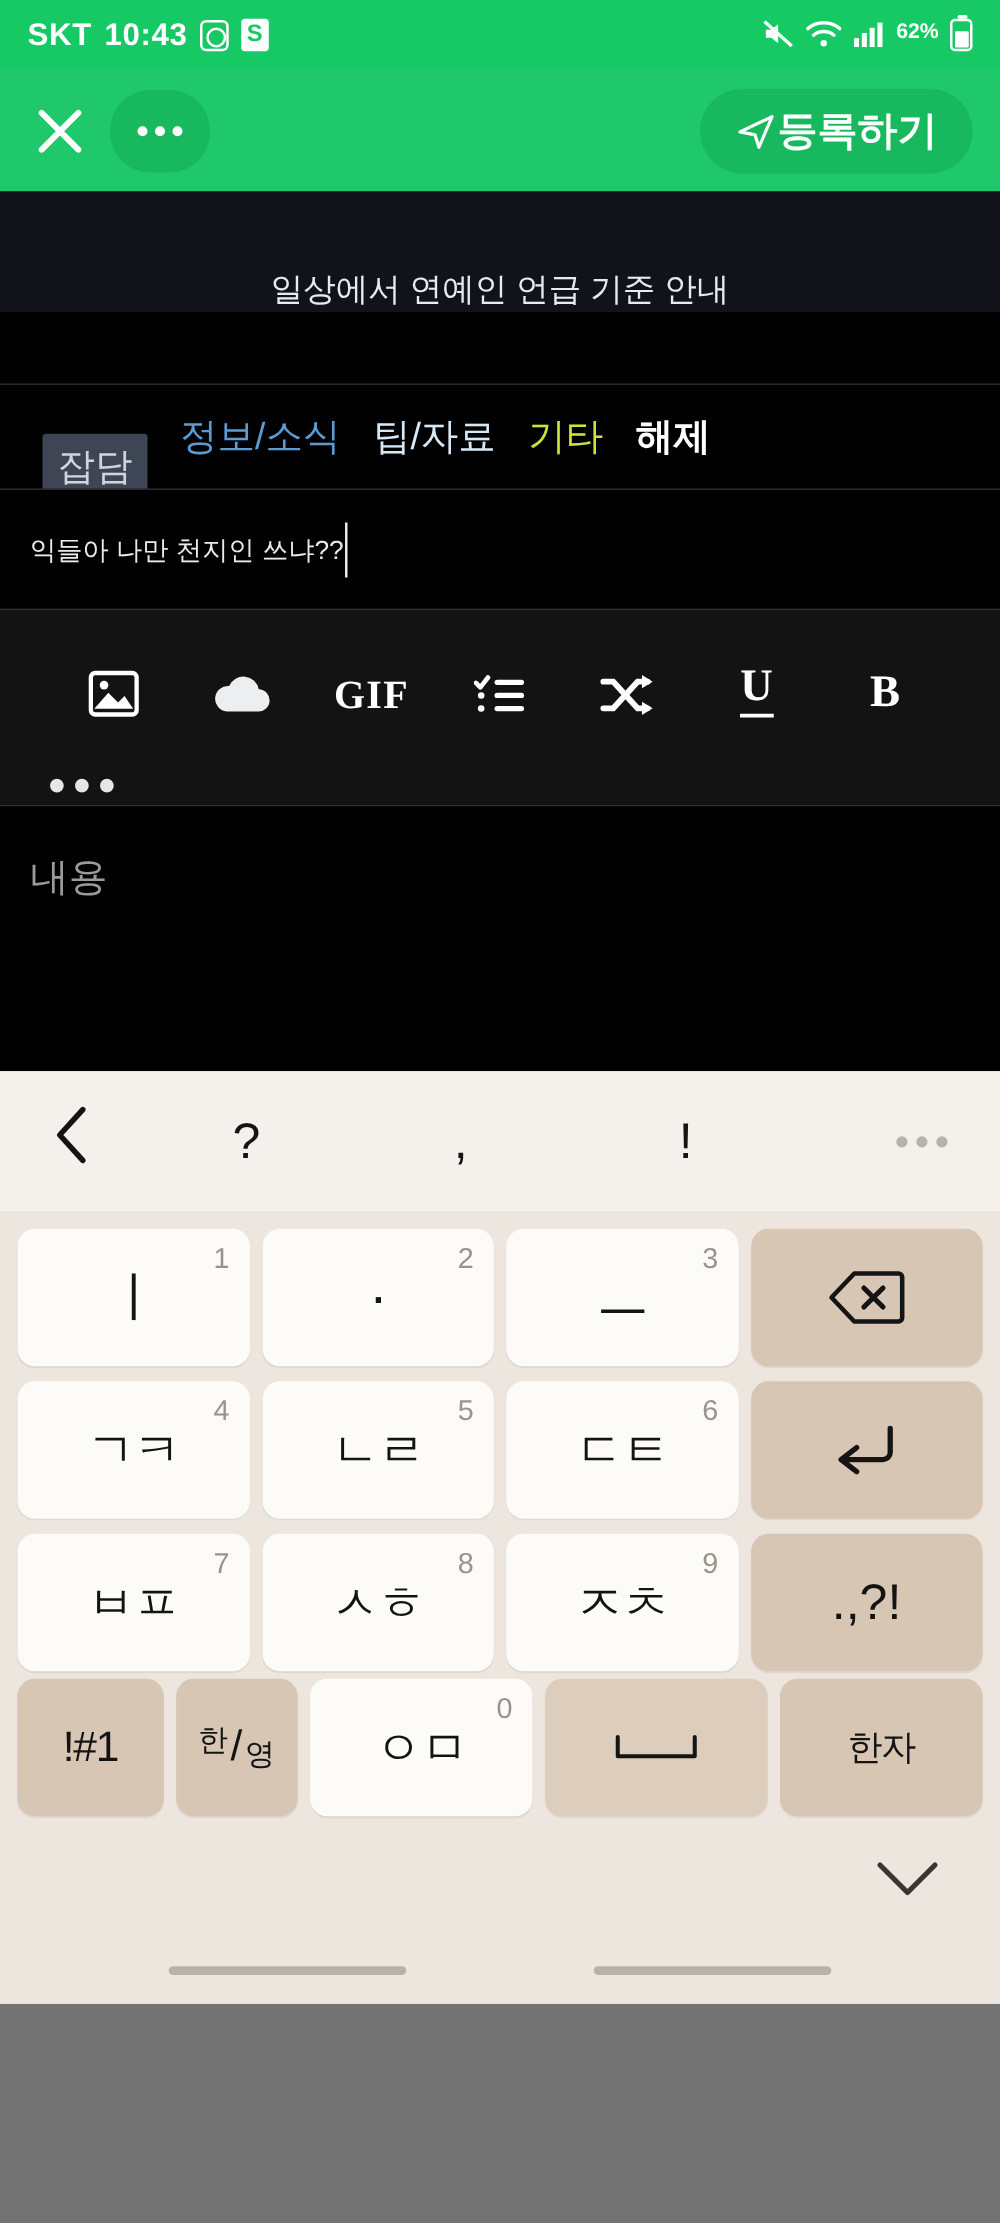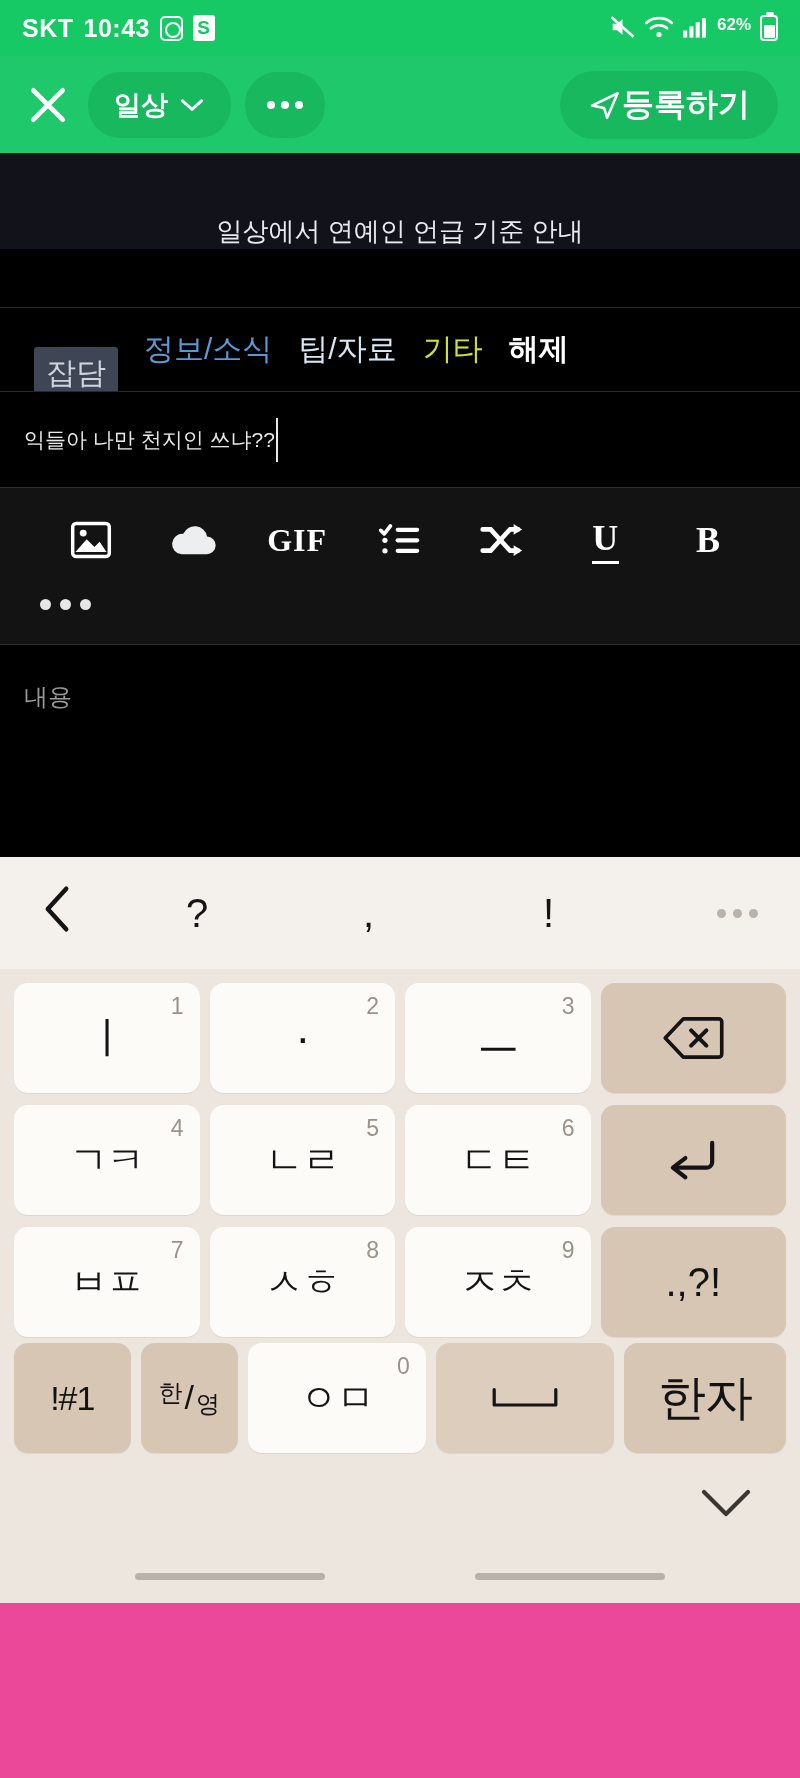--- a/index.html
+++ b/index.html
@@ -1,19 +1,19 @@
 <!DOCTYPE html>
 <html><head>
 <meta charset="utf-8">
 <style>
   * { box-sizing: border-box; margin:0; padding:0; }
   html,body { width:800px; height:1778px; background:#000; }
   body { font-family:"Liberation Sans","DejaVu Sans",sans-serif; -webkit-font-smoothing:antialiased; }
 
-  #screen { position:relative; width:800px; height:1778px; overflow:hidden; background:#ec4899; }
+  #screen { position:relative; width:800px; height:1778px; overflow:hidden; background:#737373; }
 
   
   .statusbar {
     height:56px; background:#1db954; background:#17c964;
     display:flex; align-items:center; justify-content:space-between;
     padding:0 22px; color:#fff;
   }
   .sb-left { display:flex; align-items:center; gap:10px; font-size:25px; font-weight:600; letter-spacing:.5px;}
   .sb-right { display:flex; align-items:flex-start; gap:9px; font-size:17px; font-weight:600;}
   .sb-ico { display:inline-flex; align-items:center; }
@@ -66,32 +66,32 @@
     height:96px; background:#000; display:flex; align-items:center; padding:0 24px;
     border-top:1px solid #2a2a2a; position:relative;
   }
   .titlefield .txt { font-size:21px; color:#e9e9e9; white-space:nowrap; }
   .caret { width:2px; height:44px; background:#e9e9e9; margin-left:1px; }
 
   
   .toolbar {
     background:#131313; border-top:1px solid #2f2f2f; padding:18px 0 10px 0;
   }
-  .tb-row { display:flex; align-items:center; padding:0 40px; height:68px; gap:0; }
+  .tb-row { display:flex; align-items:flex-end; padding:0 40px; height:68px; gap:0; }
   .tb-btn { flex:1 1 0; display:flex; align-items:center; justify-content:center; color:#fff; }
   .tb-row.second { justify-content:flex-start; height:60px; }
   .tb-row.second .tb-btn { flex:0 0 auto; width:76px; justify-content:flex-start;}
   .tb-text { font-size:32px; font-weight:600; color:#fff; letter-spacing:1px; font-family:"Liberation Serif",serif;}
   .tb-text.serif-b { font-family:"Liberation Serif",serif; font-size:36px; font-weight:700;}
   .dots3-l i { width:11px;height:11px;border-radius:50%;background:#e6e6e6;display:block; }
   .dots3-l { display:flex; gap:9px; }
 
   
   .bodyfield { background:#000; border-top:1px solid #2f2f2f; padding:36px 24px; height:213px; }
-  .bodyfield .ph { font-size:24px; color:#9a9a9a; }
+  .bodyfield .ph { font-size:31px; color:#9a9a9a; }
 
   
   .keyboard { background:#ece6df; }
   .kb-sugg {
     height:112px; background:#f4f0eb; display:flex; align-items:center; padding:0 40px; position:relative;
   }
   .kb-sugg .s-item { position:absolute; color:#141414; font-size:40px; font-weight:500; }
   .kb-dots { display:flex; gap:7px; position:absolute; right:42px; }
   .kb-dots i { width:9px;height:9px;border-radius:50%;background:#b9b2aa;display:block;}
   .chev-back { position:absolute; left:40px; }
@@ -162,26 +162,20 @@
       <span class="batt"></span>
     </div>
   </div>
 
   <div class="appbar">
     <div class="close-btn">
       <svg width="44" height="44" viewBox="0 0 24 24">
           <path d="M4 4 L20 20 M20 4 L4 20" stroke="#fff" stroke-width="2.6" stroke-linecap="round"></path>
         </svg>
     </div>
-    <div class="chip">
-      <span>일상</span>
-      <svg width="26" height="18" viewBox="0 0 24 14">
-          <path d="M3 3 L12 11 L21 3" stroke="#fff" stroke-width="2.6" fill="none" stroke-linecap="round" stroke-linejoin="round"></path>
-        </svg>
-    </div>
     <div class="chip chip-dots">
       <span class="dots3">
           <i></i>
           <i></i>
           <i></i>
         </span>
     </div>
     <div class="submit-btn">
       <svg width="34" height="32" viewBox="0 0 24 24">
           <path d="M2.2 12.4 L21.5 3.2 L13.6 21.6 L11.3 14.2 Z" fill="none" stroke="#fff" stroke-width="1.9" stroke-linejoin="round"></path>
@@ -353,21 +347,21 @@
       <div class="key">
         <span class="num">0</span>
         <span class="glyph small">ㅇㅁ</span>
       </div>
       <div class="key space">
         <svg width="70" height="26" viewBox="0 0 50 18">
             <path d="M3 3 V14 H47 V3" stroke="#141414" stroke-width="2.3" fill="none" stroke-linecap="round" stroke-linejoin="round"></path>
           </svg>
       </div>
       <div class="key fn sm">
-        <span class="glyph" style="font-size:48px;">한자</span>
+        <span class="glyph" style="font-size:28px;">한자</span>
       </div>
     </div>
 
     <div class="kb-bottom">
       <span>
         <svg width="52" height="34" viewBox="0 0 26 16">
             <path d="M2 2 L13 13 L24 2" stroke="#3a3631" stroke-width="2.1" fill="none" stroke-linecap="round" stroke-linejoin="round"></path>
           </svg>
       </span>
     </div>

